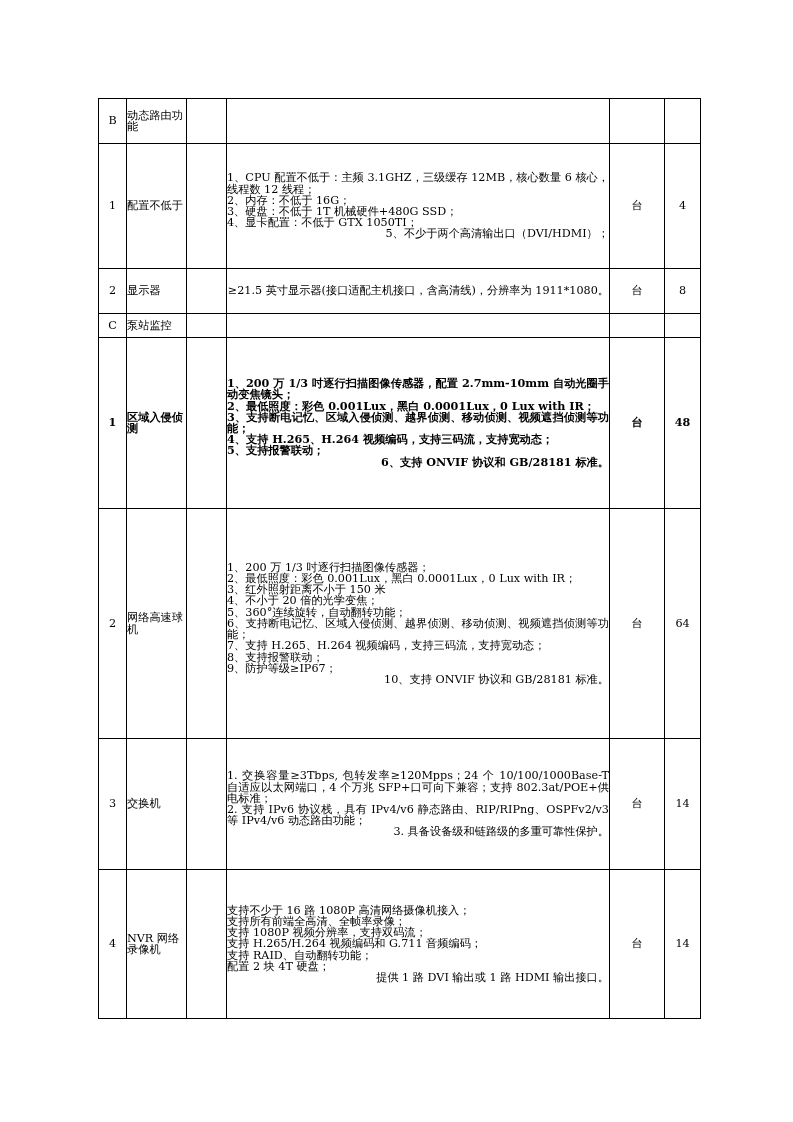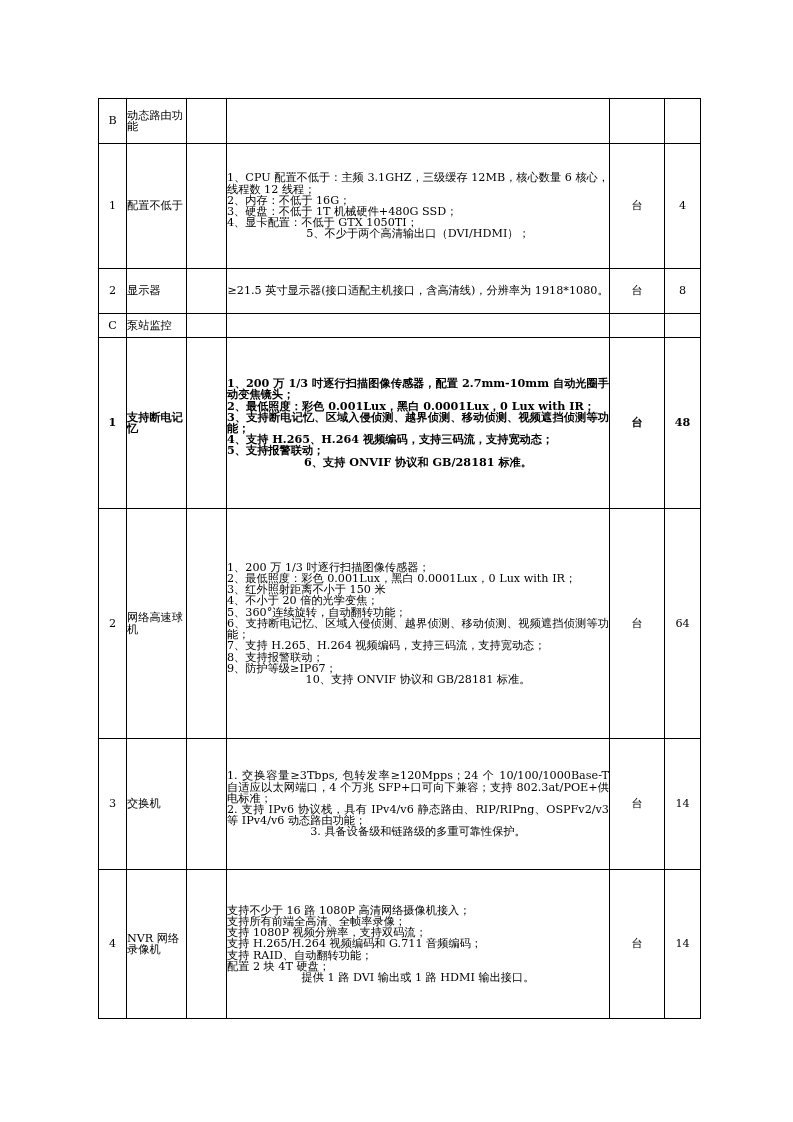--- a/index.html
+++ b/index.html
@@ -81,21 +81,21 @@
     font-size: 11.5px;
     vertical-align: middle;
   }
   .spec-line {
     display: block;
     text-align: justify;
     text-justify: inter-ideograph;
     white-space: normal;
   }
   .spec-line:last-child {
-    text-align: center;
+    text-align: right;
   }
   .row-header td {
     height: 44px;
   }
   .row-tall-1 td { height: 124px; }
   .row-tall-2 td { height: 44px;  }
   .row-tall-c td { height: 23px;  }
   .row-tall-3 td { height: 170px; font-weight: bold; }
   .row-tall-4 td { height: 229px; }
   .row-tall-5 td { height: 130px; }
@@ -138,38 +138,38 @@
           </td>
         <td class="unit">台</td>
         <td class="qty">4</td>
       </tr>
 
       <tr class="row-tall-2">
         <td class="idx">2</td>
         <td class="name">显示器</td>
         <td class="blank"></td>
         <td class="spec mid">
-            <span class="spec-line">≥21.5 英寸显示器(接口适配主机接口，含高清线)，分辨率为 1918*1080。</span>
+            <span class="spec-line">≥21.5 英寸显示器(接口适配主机接口，含高清线)，分辨率为 1911*1080。</span>
           </td>
         <td class="unit">台</td>
         <td class="qty">8</td>
       </tr>
 
       <tr class="row-tall-c">
         <td class="idx">C</td>
         <td class="name">泵站监控</td>
         <td class="blank"></td>
         <td class="spec"></td>
         <td class="unit"></td>
         <td class="qty"></td>
       </tr>
 
       <tr class="row-tall-3">
         <td class="idx">1</td>
-        <td class="name">支持断电记忆</td>
+        <td class="name">区域入侵侦测</td>
         <td class="blank"></td>
         <td class="spec mid">
             <span class="spec-line">1、200 万 1/3 吋逐行扫描图像传感器，配置 2.7mm-10mm 自动光圈手动变焦镜头；</span>
             <span class="spec-line">2、最低照度：彩色 0.001Lux，黑白 0.0001Lux，0 Lux with IR；</span>
             <span class="spec-line">3、支持断电记忆、区域入侵侦测、越界侦测、移动侦测、视频遮挡侦测等功能；</span>
             <span class="spec-line">4、支持 H.265、H.264 视频编码，支持三码流，支持宽动态；</span>
             <span class="spec-line">5、支持报警联动；</span>
             <span class="spec-line">6、支持 ONVIF 协议和 GB/28181 标准。</span>
           </td>
         <td class="unit">台</td>

